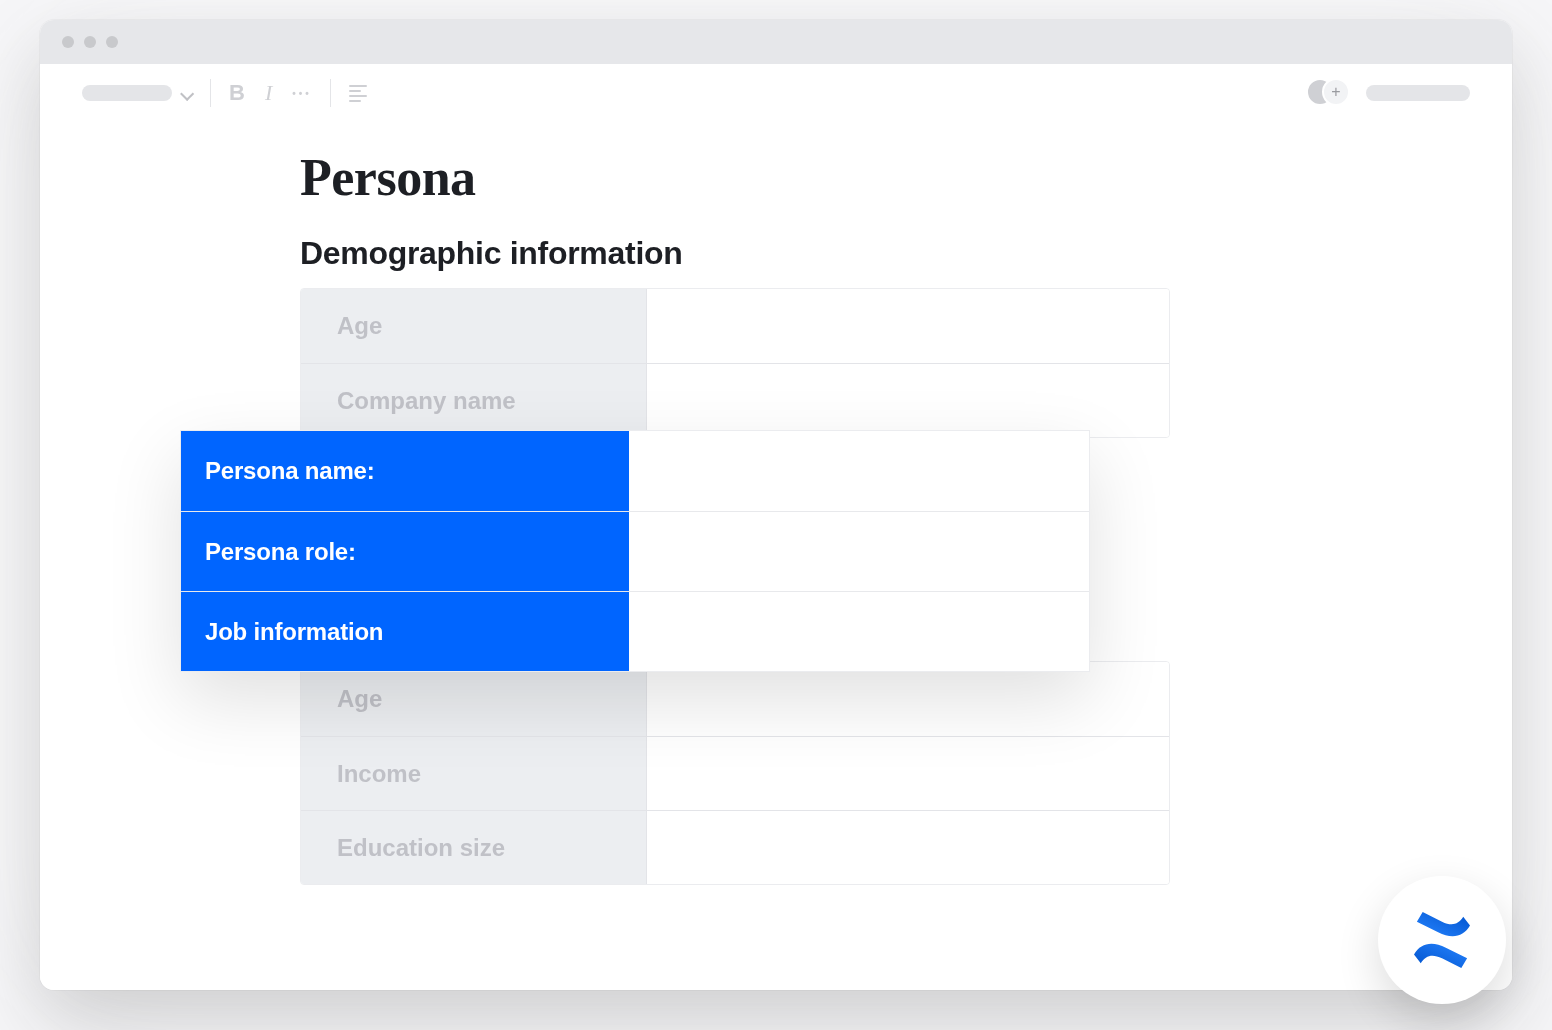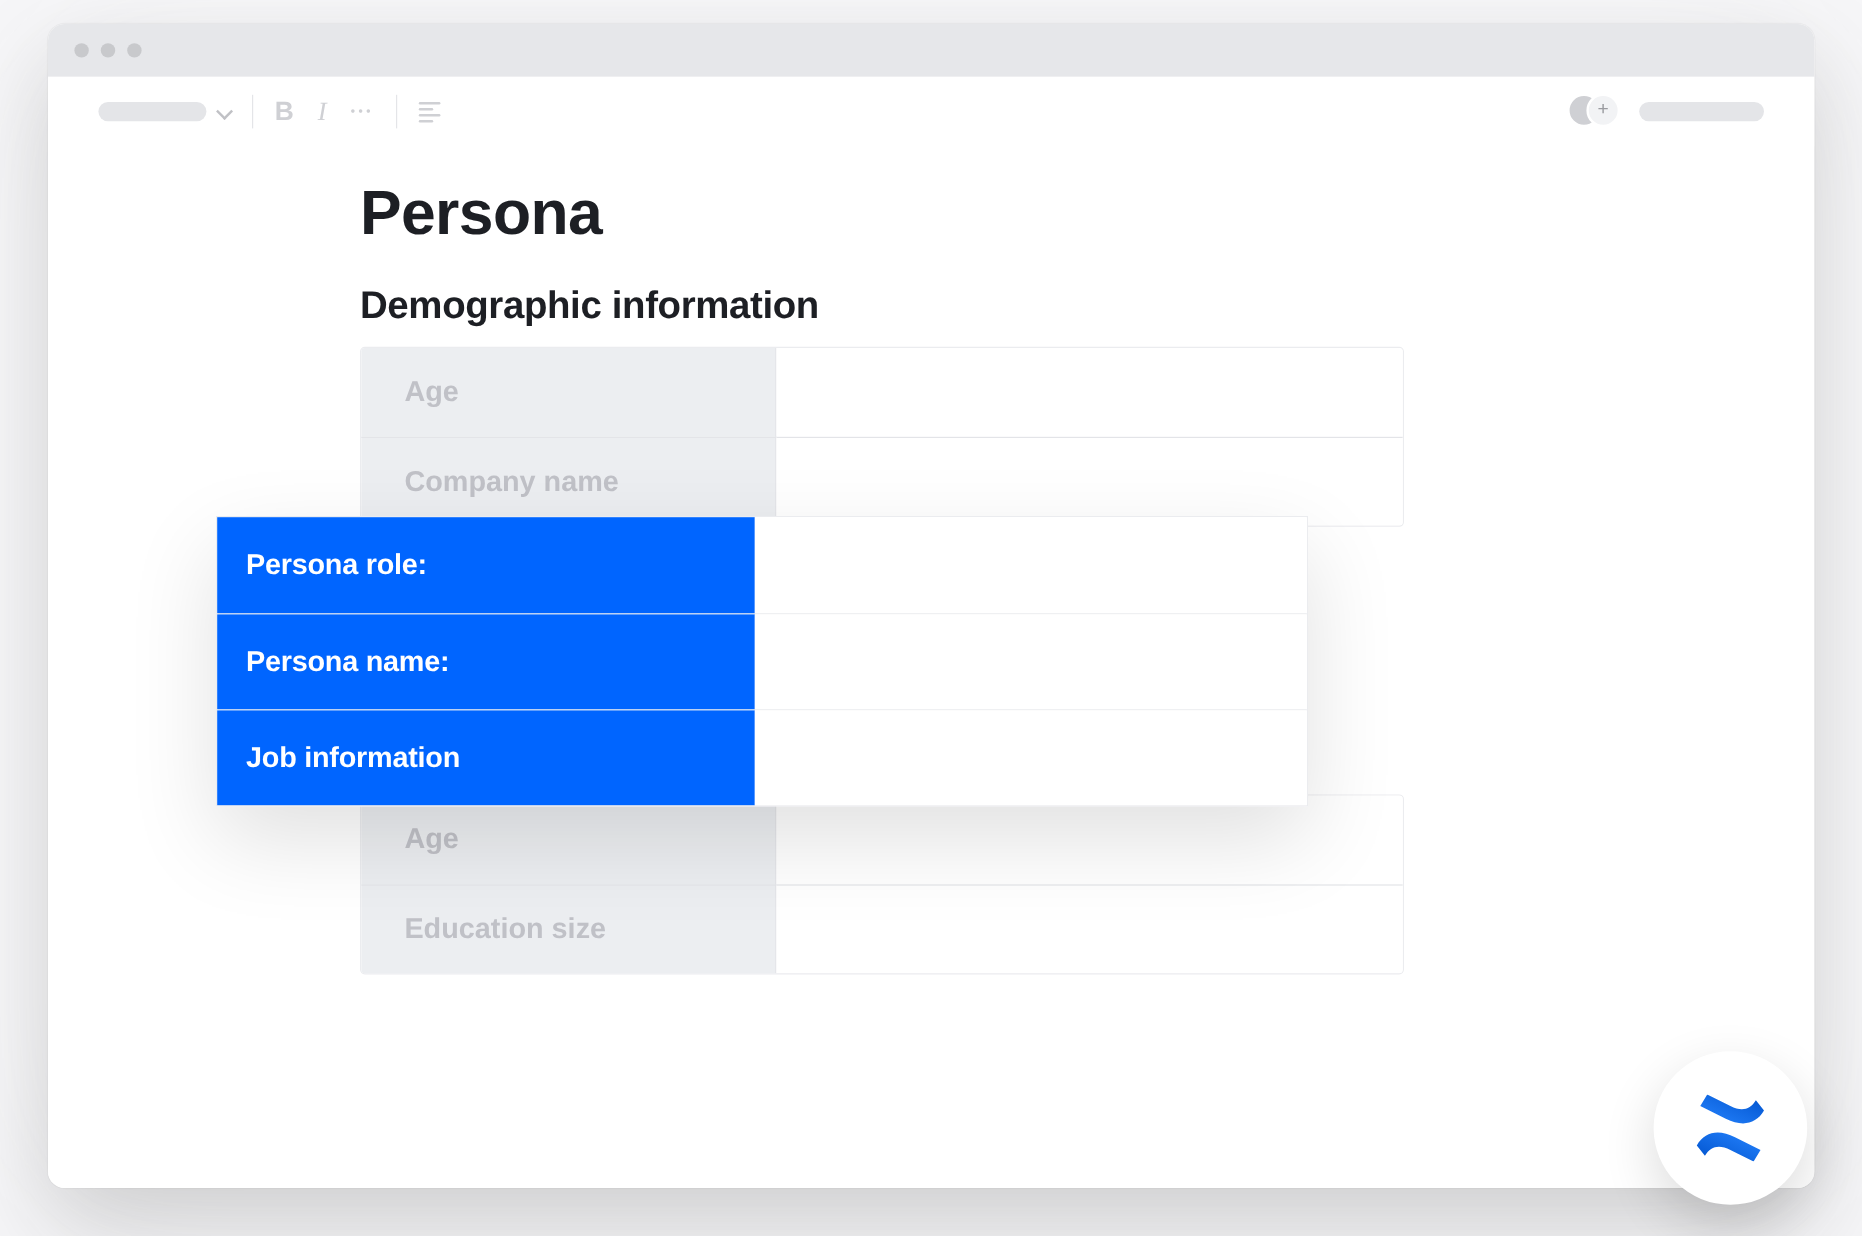--- a/index.html
+++ b/index.html
@@ -83,20 +83,21 @@
       display: flex; align-items: center; justify-content: center;
       font-size: 16px; color: #9a9ba0;
     }
     .publish-pill { width: 104px; height: 16px; background: #e4e5e8; border-radius: 8px; }
     .content {
       padding: 26px 50px 0 260px;
     }
     .page-title {
       font-size: 52px; font-weight: 800; color: #1d1f24; margin-bottom: 28px;
       letter-spacing: -0.5px;
+      font-family: Liberation Serif, serif;
     }
     .section-title {
       font-size: 32px; font-weight: 800; color: #1d1f24; margin-bottom: 16px;
       letter-spacing: -0.3px;
     }
     .info-table {
       width: 870px;
       border: 1px solid #ebecef;
       border-radius: 4px;
       border-collapse: separate;
@@ -237,38 +238,42 @@
 
     <div class="section-block second-demographic">
       <h2 class="section-title">Demographic information</h2>
       <table class="info-table">
         <tbody>
             <tr>
           <td>Age</td>
           <td></td>
         </tr>
         <tr>
+          <td>Income</td>
+          <td></td>
+        </tr>
+        <tr>
           <td>Education size</td>
           <td></td>
         </tr>
       </tbody>
         </table>
     </div>
   </div>
 
   <div class="fade-bottom"></div>
 </div>
 
 <div class="overlay-card">
   <div class="overlay-row">
+    <div class="overlay-label">Persona name:</div>
+    <div class="overlay-value"></div>
+  </div>
+  <div class="overlay-row">
     <div class="overlay-label">Persona role:</div>
-    <div class="overlay-value"></div>
-  </div>
-  <div class="overlay-row">
-    <div class="overlay-label">Persona name:</div>
     <div class="overlay-value"></div>
   </div>
   <div class="overlay-row">
     <div class="overlay-label">Job information</div>
     <div class="overlay-value"></div>
   </div>
 </div>
 
 <div class="logo-badge">
   <svg class="confluence-mark" viewBox="0 0 64 58">

